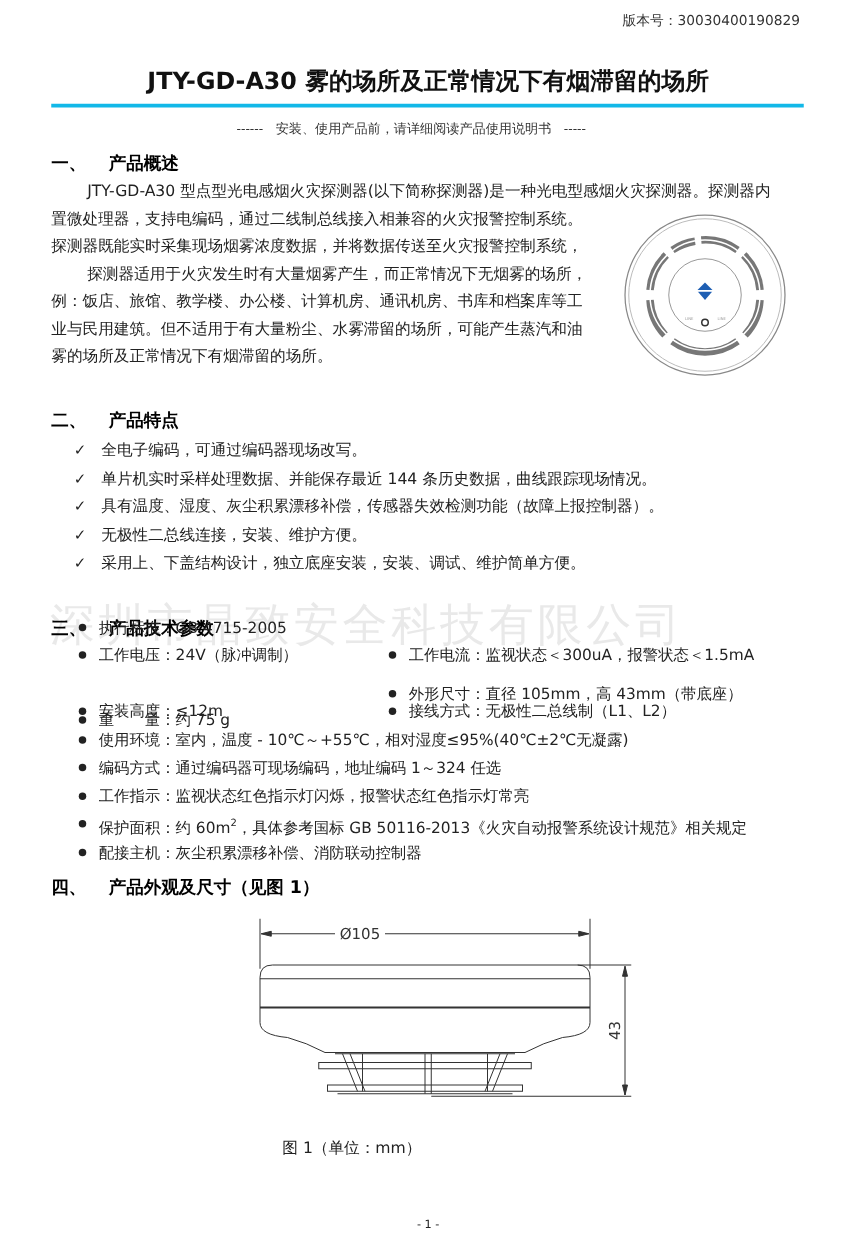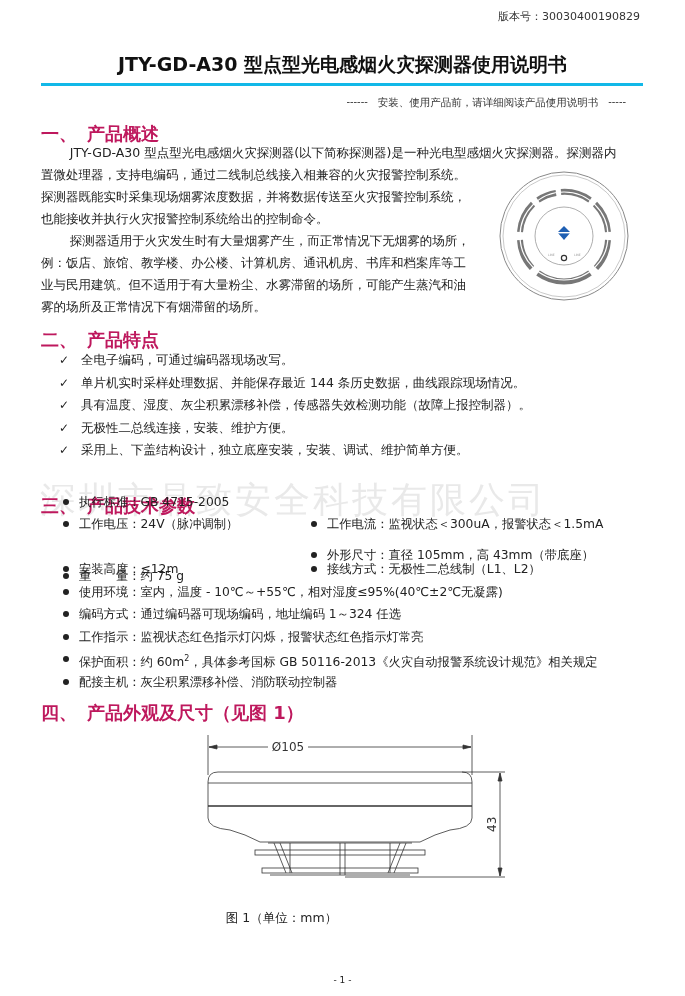--- a/index.html
+++ b/index.html
@@ -13,26 +13,26 @@
       right: 45px; top: 9px; font-size: 11px; color: #333;
     }
     .title {
       left: 0; width: 685px; top: 52px; text-align: center;
       font-size: 19px; font-weight: bold; color: #111; letter-spacing: 0px;
     }
     .title-rule {
       left: 41px; width: 602px; top: 83px; height: 3px; background: #12b8e8;
     }
     .subtitle {
-      left: 0; width: 626px; top: 96px; text-align: right;
+      left: 16px; width: 626px; top: 96px; text-align: center;
       font-family: "DejaVu Serif", "Liberation Serif", serif;
       font-size: 10.5px; color: #333; white-space: pre;
     }
     .h1 {
-      font-size: 18px; font-weight: bold; color: #be185d;
+      font-size: 14px; font-weight: bold; color: #000000;
     }
     .h1 .num { display: inline-block; width: 46px; }
     .para {
       font-size: 12.5px; line-height: 22px; color: #222;
     }
     .para p { margin: 0; }
     .indent { text-indent: 2.3em; }
     .check-list, .bullet-list { margin: 0; padding: 0; list-style: none; }
     .check-list li {
       position: relative; font-size: 12.5px; height: 22.5px; line-height: 22.5px;
@@ -52,34 +52,33 @@
       font-family: "DejaVu Sans", sans-serif; font-weight: normal;
     }
     .caption { left: 0; width: 563px; top: 910px; text-align: center; font-size: 12.5px; color: #222; }
     .page-num { left: 0; width: 685px; top: 975px; text-align: center; font-size: 9px; color: #222; }
     sup { font-size: 8px; }
   </style>
 </head>
 <body>
 
 <div class="abs version">版本号：30030400190829</div>
-<div class="abs title">JTY-GD-A30 型点型光电感烟火灾探测器使用说明书</div>
+<div class="abs title">JTY-GD-A30 雾的场所及正常情况下有烟滞留的场所</div>
 <div class="abs title-rule"></div>
 <div class="abs subtitle">------   安装、使用产品前，请详细阅读产品使用说明书   -----</div>
 
 <div class="abs watermark">深圳市晶致安全科技有限公司</div>
 
 <div class="abs h1" style="left:41px; top:122px;">
   <span class="num">一、</span><span>产品概述</span>
 </div>
 <div class="abs para" style="left:41px; top:142px; width:600px;">
   <p class="indent">JTY-GD-A30 型点型光电感烟火灾探测器(以下简称探测器)是一种光电型感烟火灾探测器。探测器内</p>
   <p>置微处理器，支持电编码，通过二线制总线接入相兼容的火灾报警控制系统。</p>
   <p>探测器既能实时采集现场烟雾浓度数据，并将数据传送至火灾报警控制系统，</p>
-  <p>也能接收并执行火灾报警控制系统给出的控制命令。</p>
   <p class="indent">探测器适用于火灾发生时有大量烟雾产生，而正常情况下无烟雾的场所，</p>
   <p>例：饭店、旅馆、教学楼、办公楼、计算机房、通讯机房、书库和档案库等工</p>
   <p>业与民用建筑。但不适用于有大量粉尘、水雾滞留的场所，可能产生蒸汽和油</p>
   <p>雾的场所及正常情况下有烟滞留的场所。</p>
 </div>
 
 <div class="abs" style="left:498px; top:170px; width:132px; height:132px;">
   <svg width="132" height="132" viewBox="0 0 132 132">
     <circle cx="66" cy="66" r="64" fill="#fff" stroke="#888" stroke-width="1"></circle>
     <circle cx="66" cy="66" r="61" fill="none" stroke="#bbb" stroke-width="0.8"></circle>

